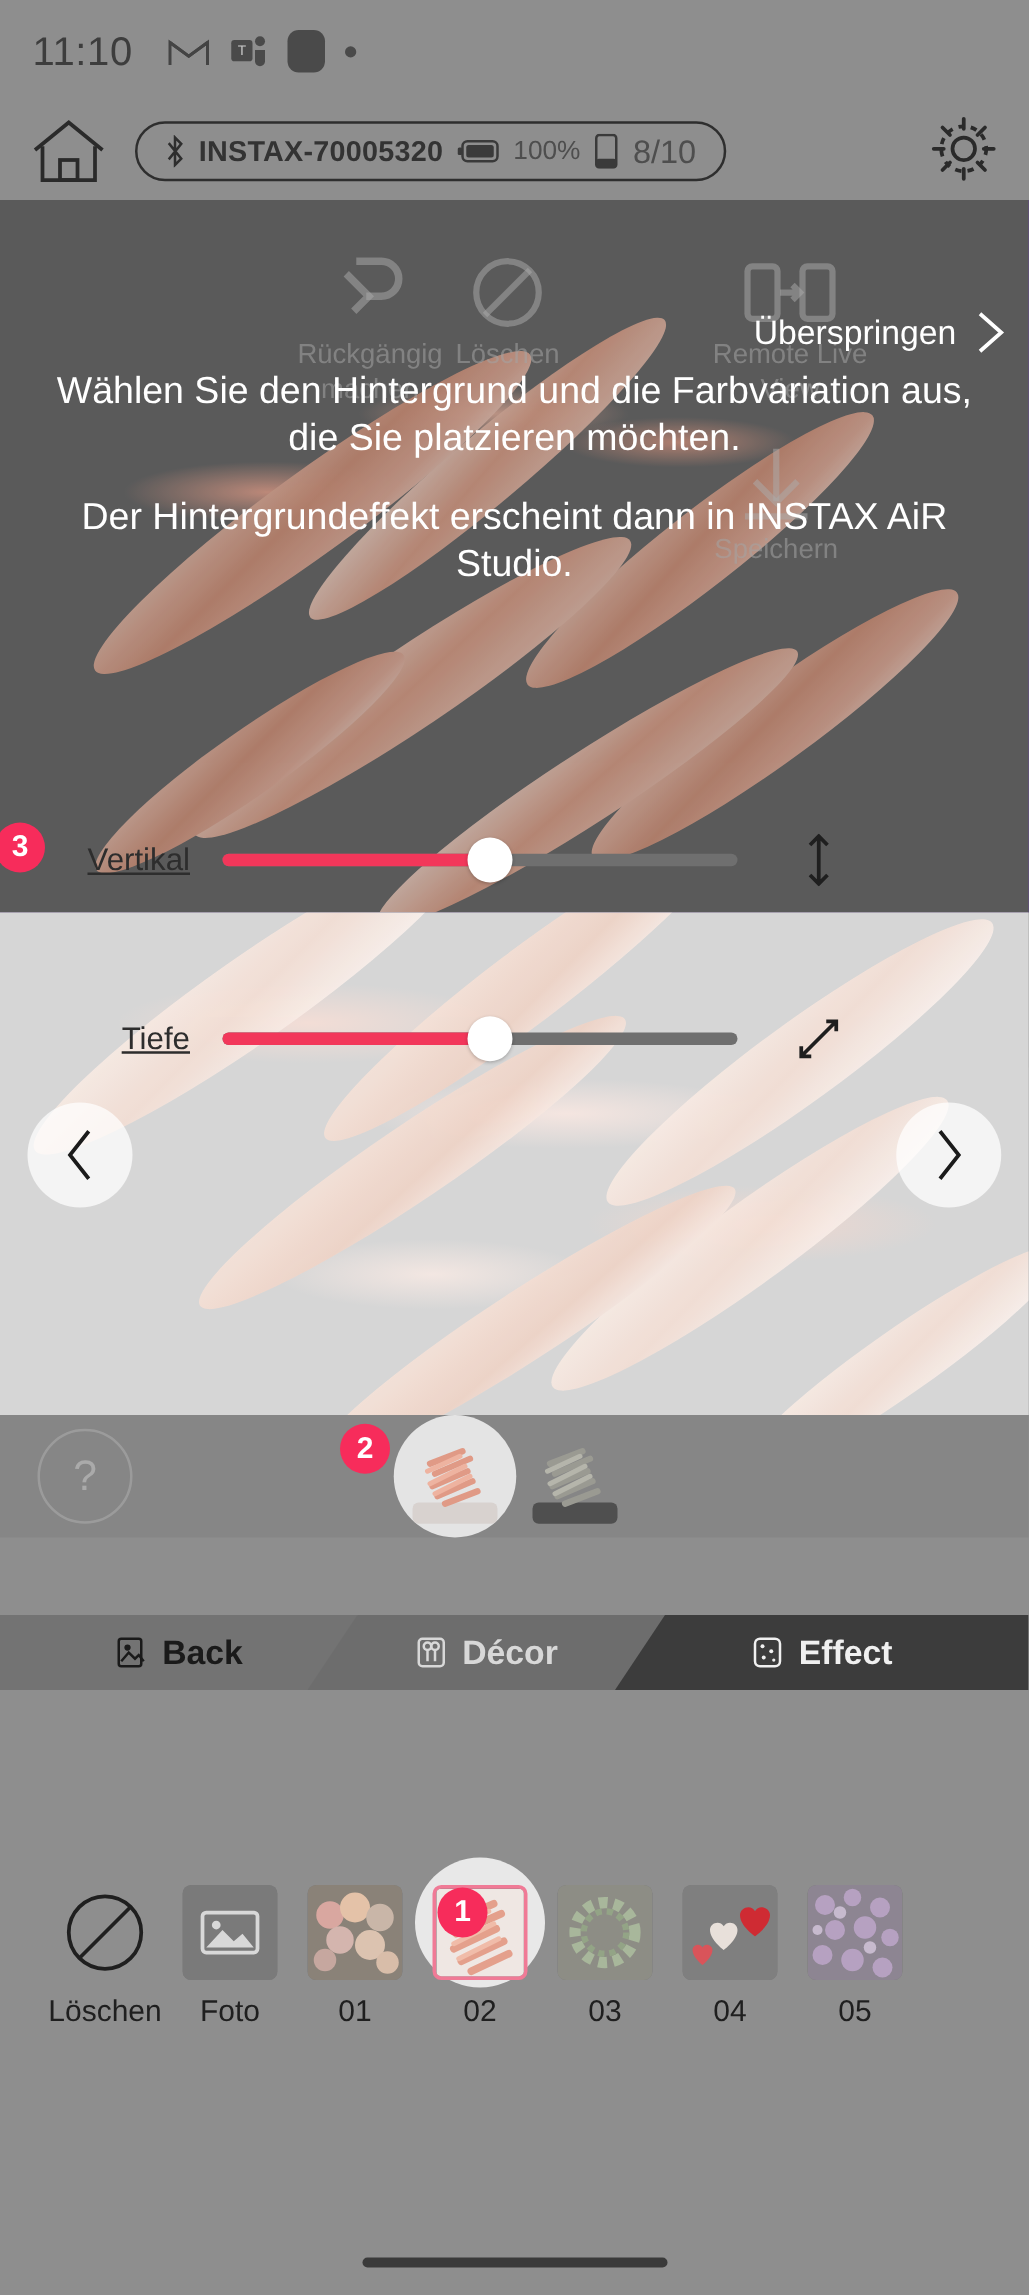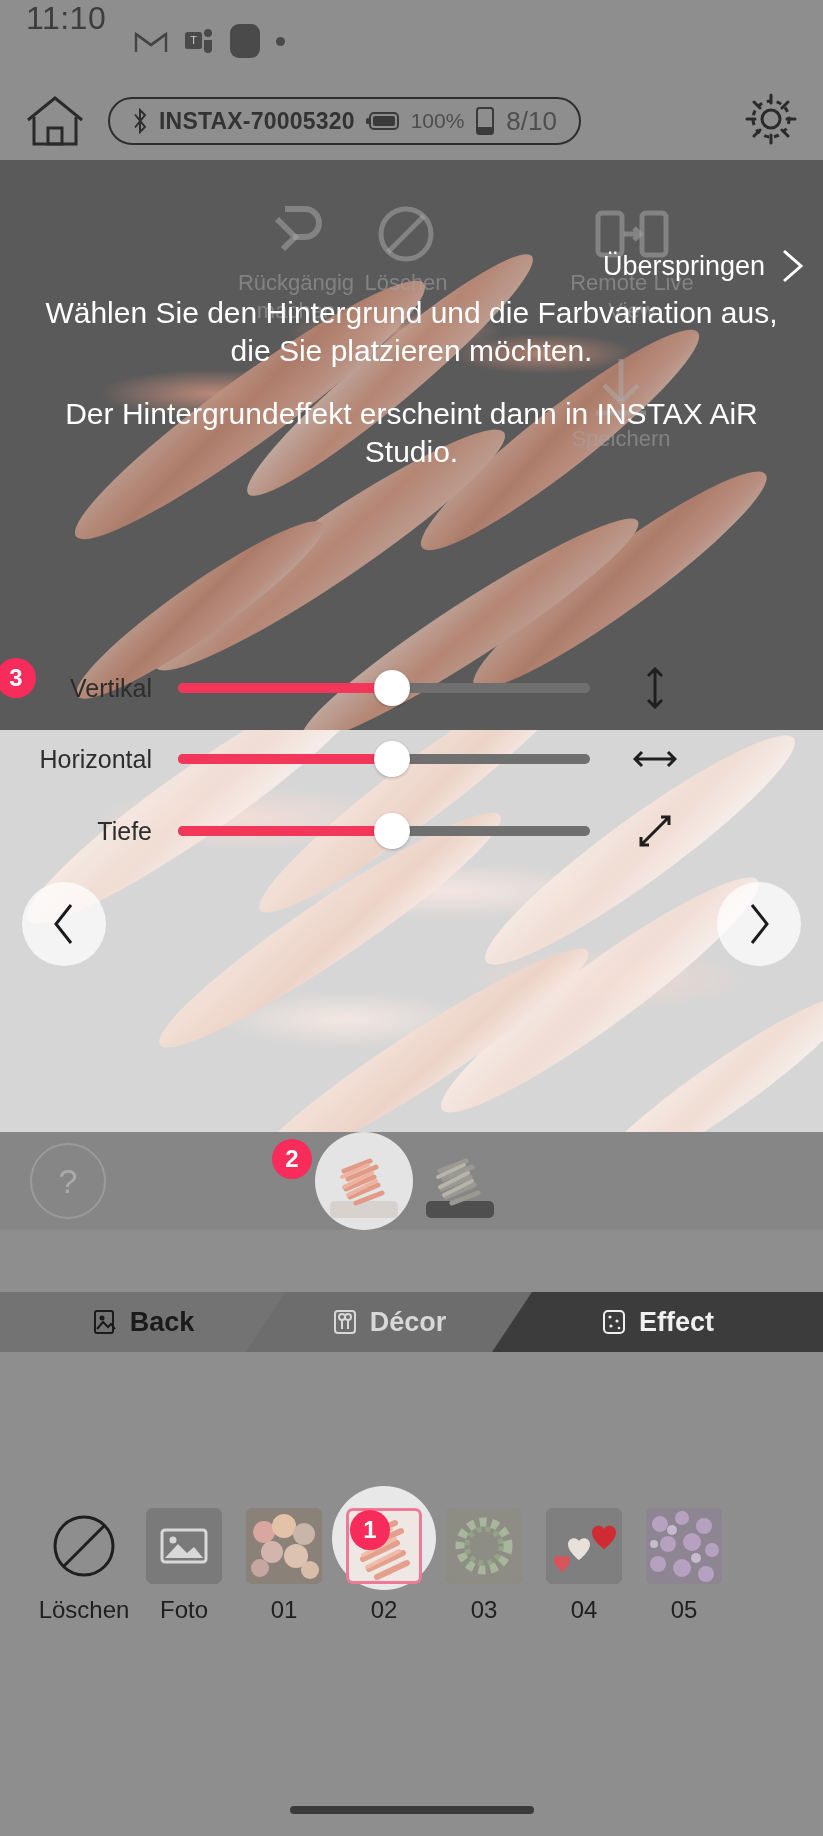--- a/index.html
+++ b/index.html
@@ -11,21 +11,21 @@
   }
   #root {
     position: relative;
     width: 823px; height: 1836px;
     background: #8e8e8e;
   }
 
   
   .statusbar {
     position: absolute; top: 0; left: 0; width: 823px; height: 82px;
-    display: flex; 
+    display: flex; align-items: center;
     padding: 0 26px;
     color: #3a3a3a;
   }
   .sb-time { font-size: 32px; letter-spacing: 0.5px; color:#3d3d3d; }
   .sb-left-icons { display: flex; align-items: center; gap: 16px; margin-left: 28px; }
   .sb-spacer { flex: 1; }
   .sb-right { display: flex; align-items: center; gap: 13px; }
   .sb-battpct { font-size: 30px; font-weight: 600; color:#3d3d3d; margin-left: 2px;}
   .dot { width: 9px; height: 9px; border-radius: 50%; background: #4a4a4a; }
   .icon-sq { width: 30px; height: 34px; border-radius: 9px; background:#4a4a4a; }
@@ -124,21 +124,21 @@
       radial-gradient(ellipse 200px 44px at 74% 62%, rgba(245,216,206,.8), rgba(245,216,206,0) 70%),
       radial-gradient(ellipse 180px 40px at 42% 72%, rgba(250,235,229,.8), rgba(250,235,229,0) 70%),
       #d6d6d6;
   }
   .slider-row {
     position: absolute; left: 0; width: 823px; height: 60px;
     display: flex; align-items: center;
   }
   .sl-label {
     width: 152px; text-align: right; margin-right: 0;
-    font-size: 25px; color: #2d2d2d;
+    font-size: 25px; color: #2d2d2d; text-decoration: underline;
   }
   .sl-track-wrap {
     position: relative; margin-left: 26px;
     width: 412px; height: 36px; display: flex; align-items: center;
   }
   .sl-track {
     position: absolute; left: 0; top: 13px;
     width: 412px; height: 10px; border-radius: 5px; background: #6f6f6f;
   }
   .sl-fill {
@@ -444,33 +444,20 @@
       <span class="sl-fill" style="width:214px"></span>
       <span class="sl-thumb" style="left:214px"></span>
     </span>
     <span class="sl-icon">
       <svg width="30" height="42" viewBox="0 0 30 42">
         <path d="M15 2v38M8 9l7-7 7 7M8 33l7 7 7-7" fill="none" stroke="#1f1f1f" stroke-width="3"></path>
       </svg>
     </span>
   </div>
 
-  <div class="slider-row" style="top:729px">
-    <span class="sl-label">Horizontal</span>
-    <span class="sl-track-wrap">
-      <span class="sl-track"></span>
-      <span class="sl-fill" style="width:214px"></span>
-      <span class="sl-thumb" style="left:214px"></span>
-    </span>
-    <span class="sl-icon">
-      <svg width="44" height="28" viewBox="0 0 44 28">
-        <path d="M2 14h40M9 7 2 14l7 7M35 7l7 7-7 7" fill="none" stroke="#1f1f1f" stroke-width="3"></path>
-      </svg>
-    </span>
-  </div>
 
   <div class="slider-row" style="top:801px">
     <span class="sl-label">Tiefe</span>
     <span class="sl-track-wrap">
       <span class="sl-track"></span>
       <span class="sl-fill" style="width:214px"></span>
       <span class="sl-thumb" style="left:214px"></span>
     </span>
     <span class="sl-icon">
       <svg width="36" height="36" viewBox="0 0 36 36">

